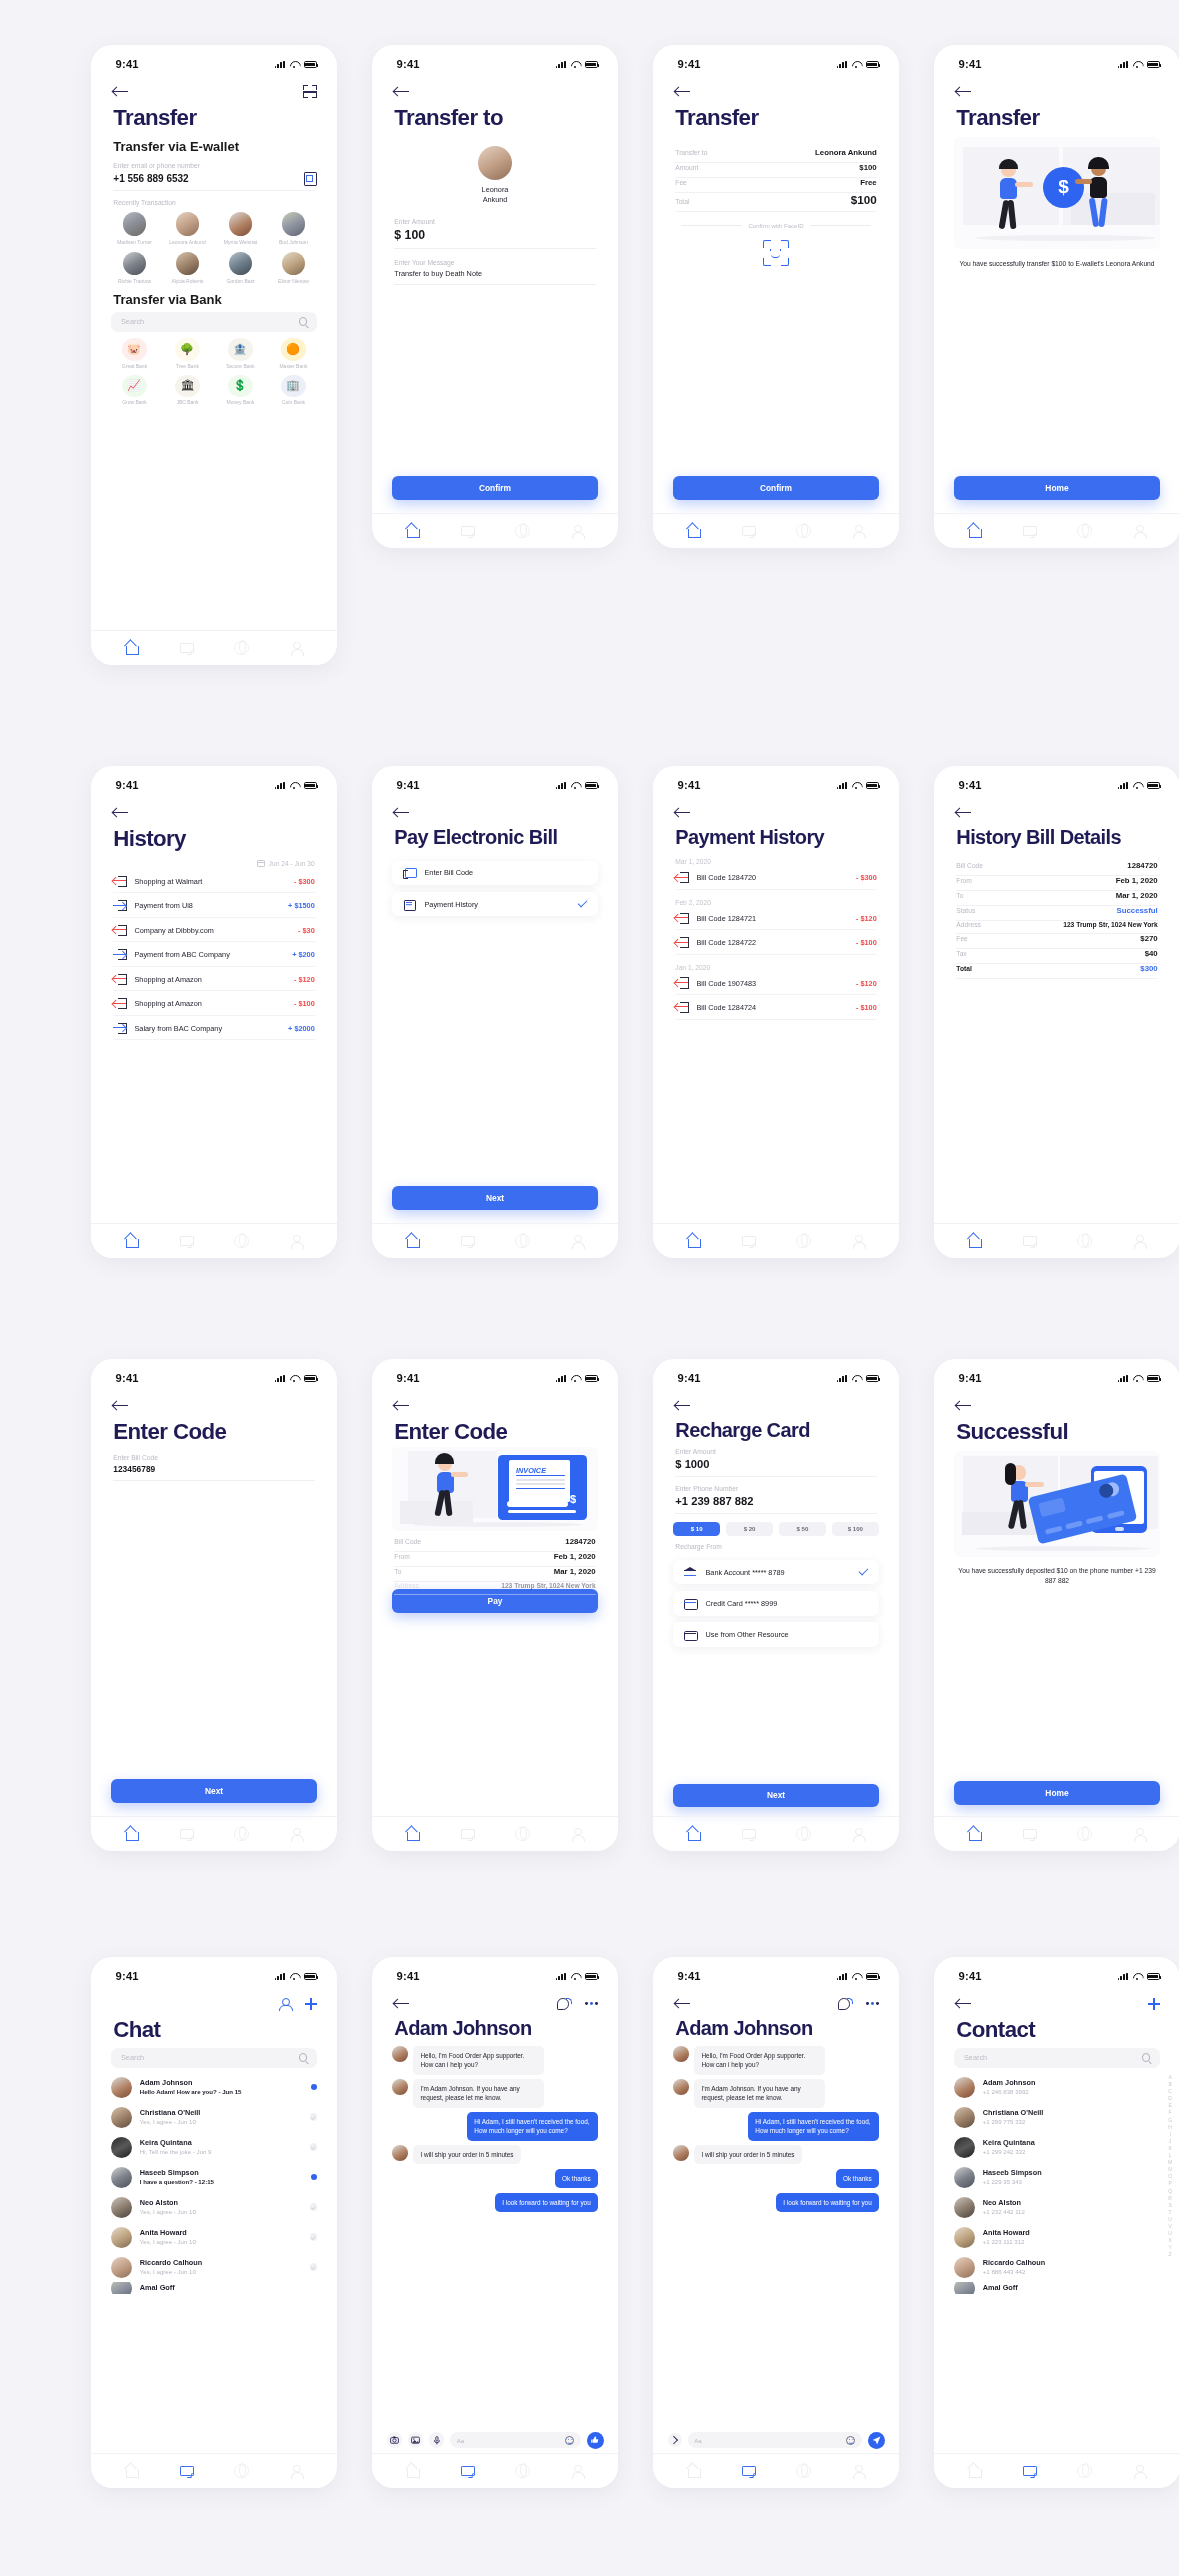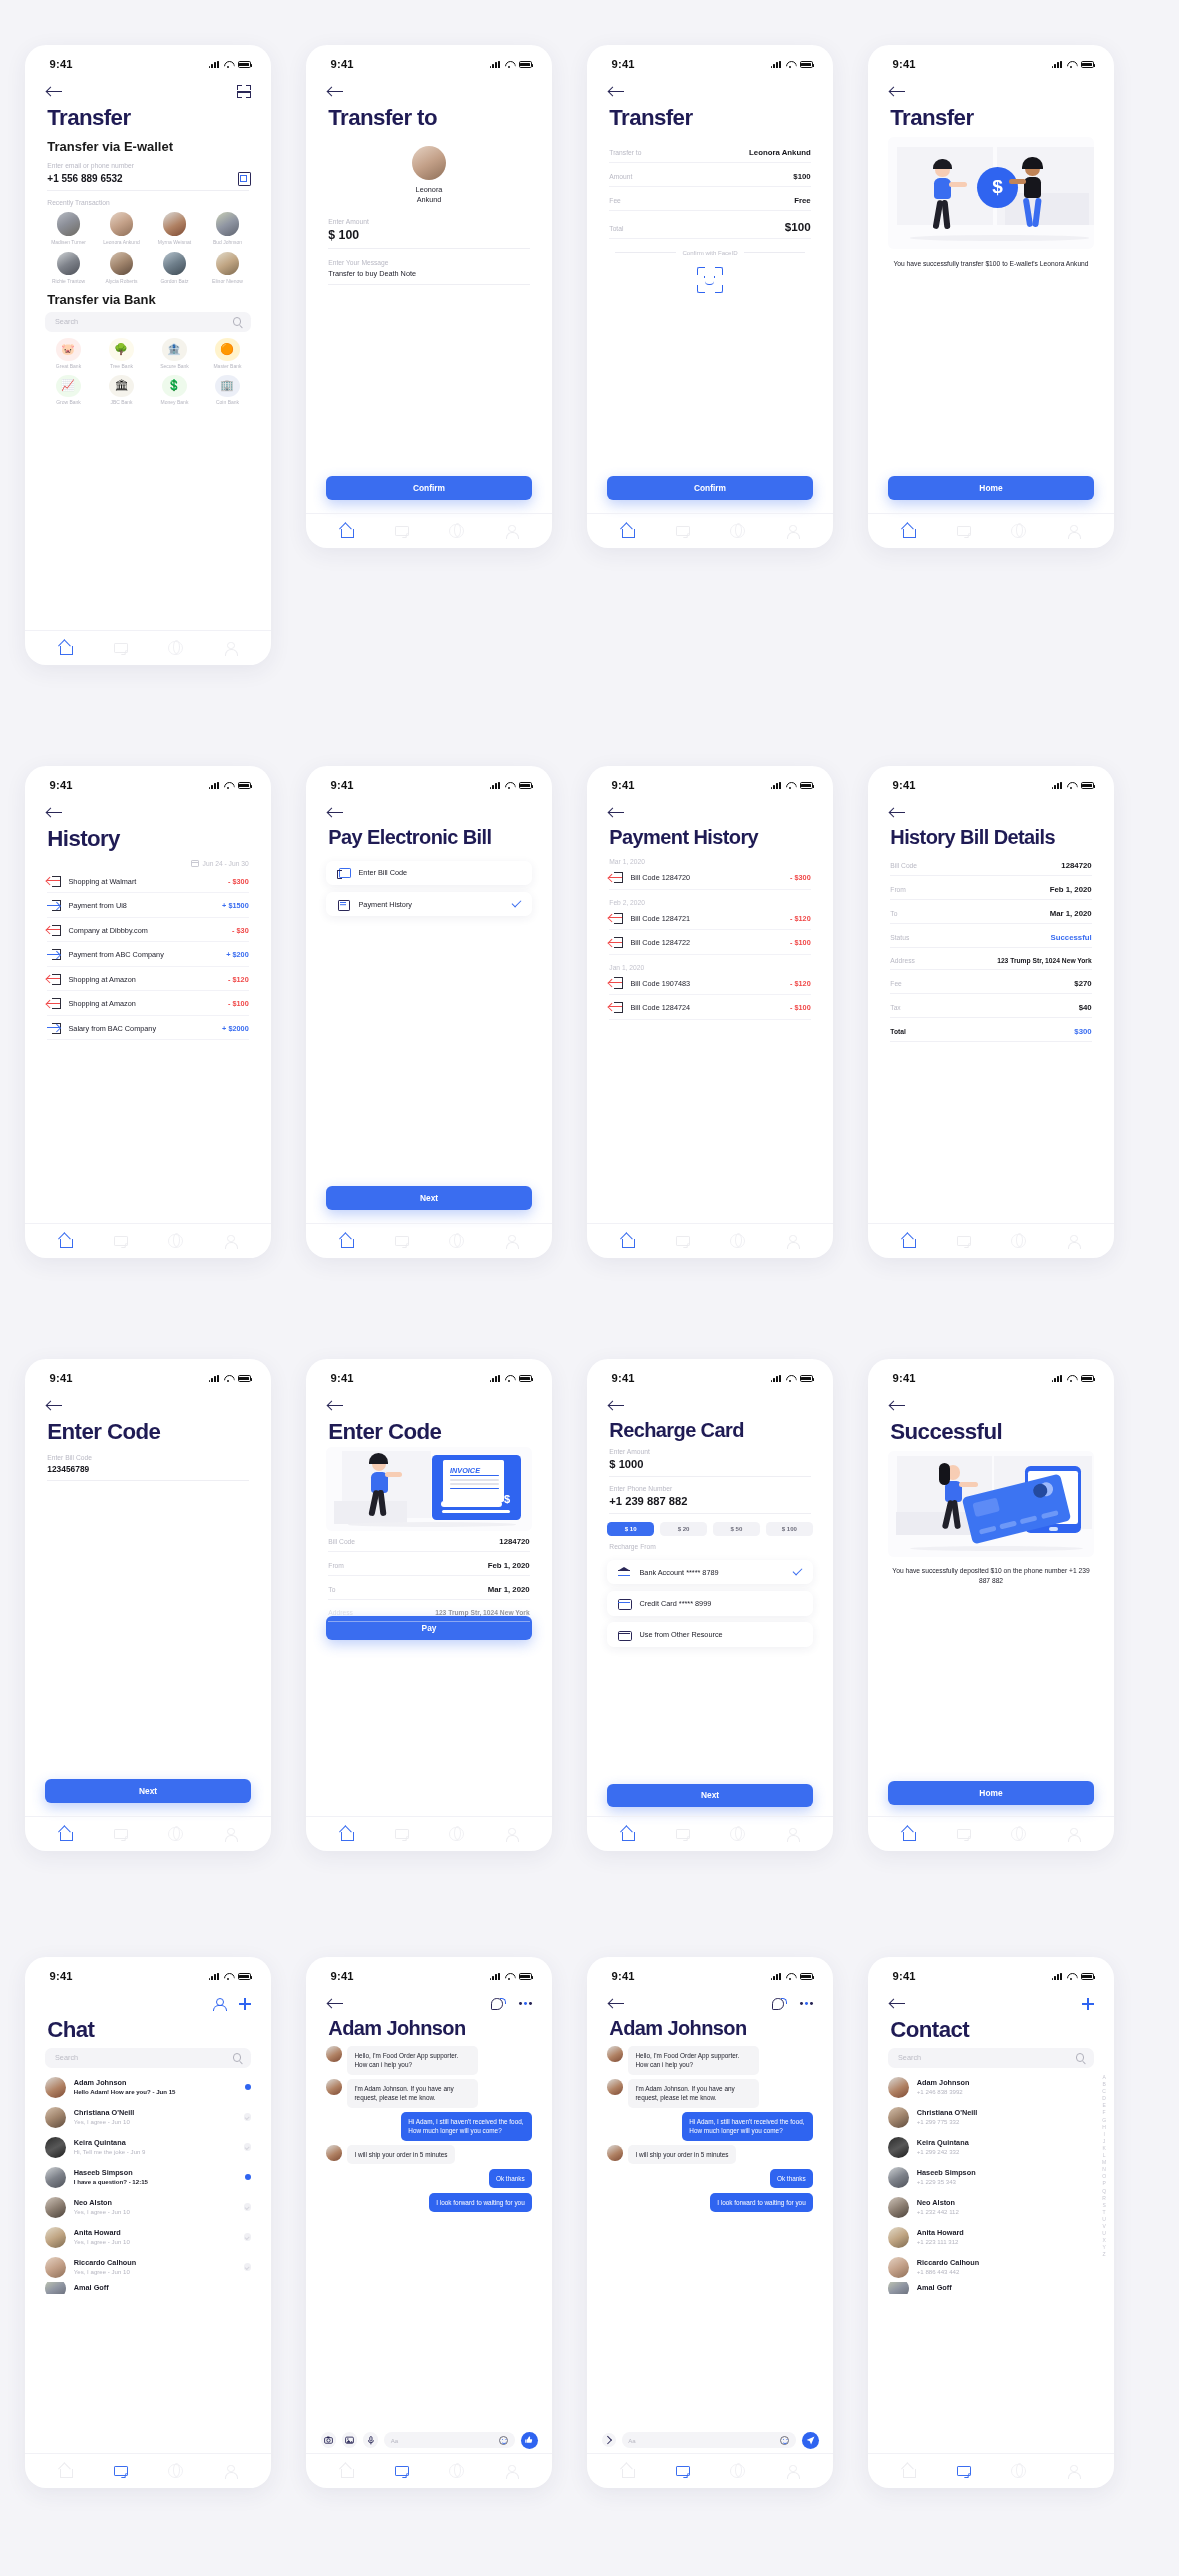--- a/index.html
+++ b/index.html
@@ -8,21 +8,21 @@
     background: #f4f4f8;
     font-family: "Liberation Sans", sans-serif;
     overflow: hidden;
   }
   .board {
     position: relative;
     width: 1180px; height: 2576px;
     background: #f4f4f8;
     padding: 0;
   }
-  .row { display: flex; gap: 35px; padding-left: 25px; }
+  .row { display: flex; gap: 35px; padding-left: 25px; justify-content: flex-end; }
   .row1 { padding-top: 45px; }
   .row2 { padding-top: 101px; }
   .row3 { padding-top: 101px; }
   .row4 { padding-top: 106px; }
 
   .phone {
     width: 246px;
     background: #ffffff;
     border-radius: 21px;
     box-shadow: 0 5.6px 22.3px rgba(40,44,90,0.07);
@@ -83,21 +83,21 @@
 
   
   .section-label { font-size:13px; font-weight:bold; color:#1a1a1a; padding:0 22.3px; }
   .field { padding: 0 22.3px; }
   .field-lbl { font-size:6.7px; color:#b9b9c4; margin-bottom:3.4px; }
   .field-val { font-size:10px; font-weight:bold; color:#16161c; }
   .field-line { border-bottom:0.6px solid #eeeef3; margin:5.6px 22.3px 0 22.3px; }
 
   .kv { display:flex;align-items:baseline;justify-content:space-between;
         padding: 0 0 5px 0; border-bottom:0.6px solid #f0f0f5; margin:0 22.3px;}
-  .kv + .kv { margin-top:9px; }
+  .kv + .kv { }
   .kv .k { font-size:6.7px;color:#b9b9c4;}
   .kv .v { font-size:7.8px;font-weight:bold;color:#16161c;}
   .kv .v.big { font-size:11.7px;}
   .kv .v.blue { color:#3a6df0; font-weight:bold;}
   .kv .k.dark { color:#16161c; font-weight:bold;}
 
   
   .avatar { border-radius:50%; background:#d9d9e2; flex:0 0 auto;
             background-size:cover; background-position:center; position:relative; overflow:hidden;}
   .av-a { background: linear-gradient(150deg,#b8bcc4 0%,#8d9099 45%,#6d6a62 100%); }

